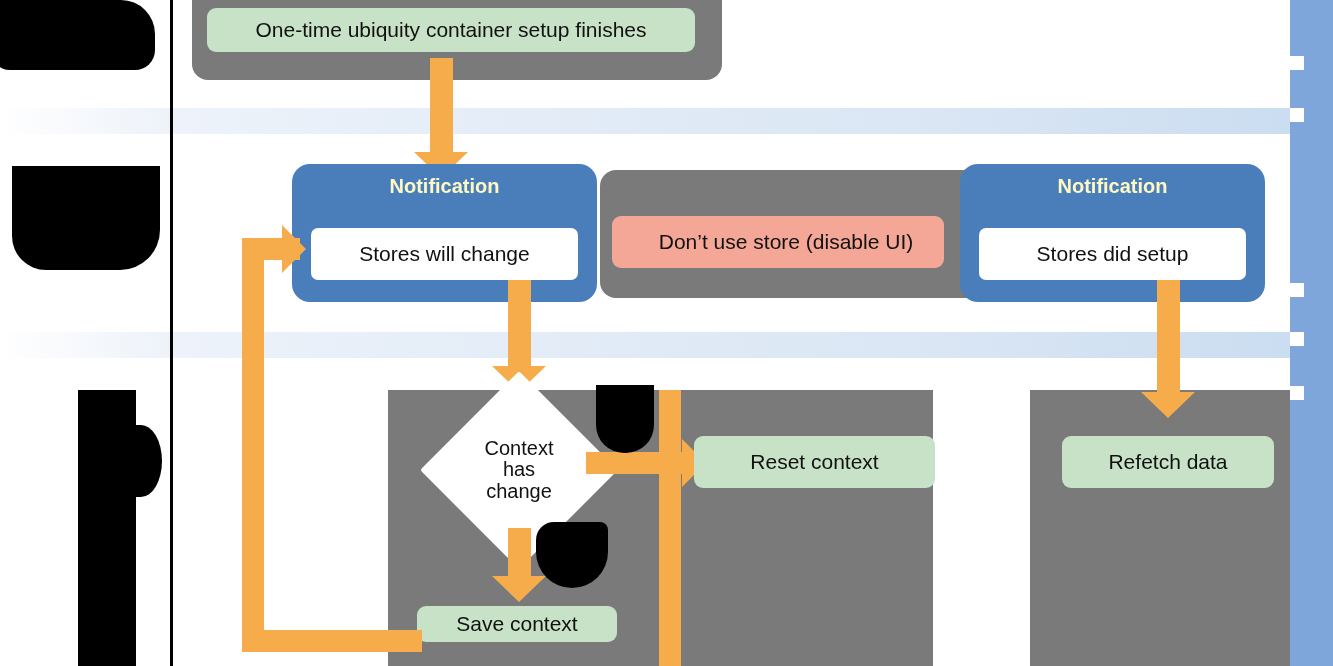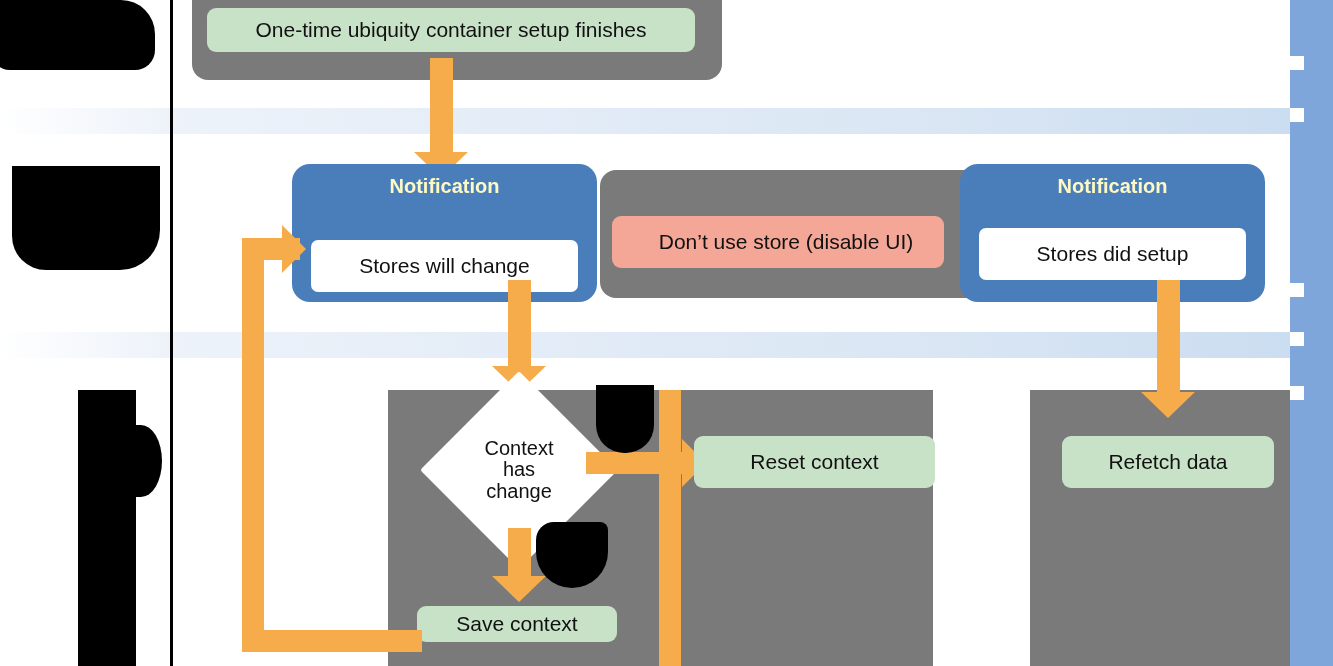--- a/index.html
+++ b/index.html
@@ -70,21 +70,21 @@
   <div class="node green" style="left:207px;top:8px;width:488px;height:44px;">One-time ubiquity container setup finishes</div>
 
   <div class="ar" style="left:430px;top:58px;width:23px;height:104px;"></div>
   <div class="head-d" style="left:414px;top:152px;"></div>
 
   <div class="gbox r" style="left:600px;top:170px;width:470px;height:128px;"></div>
 
   <div class="notif" style="left:292px;top:164px;width:305px;height:138px;">
     <div class="title">Notification</div>
   </div>
-  <div class="node white" style="left:311px;top:228px;width:267px;height:52px;margin-top:12px;">Stores will change</div>
+  <div class="node white" style="left:311px;top:228px;width:267px;height:52px;">Stores will change</div>
 
   <div class="node salmon" style="left:612px;top:216px;width:332px;height:52px;padding-left:28px;">Don’t use store (disable UI)</div>
 
   <div class="notif" style="left:960px;top:164px;width:305px;height:138px;">
     <div class="title">Notification</div>
   </div>
   <div class="node white" style="left:979px;top:228px;width:267px;height:52px;">Stores did setup</div>
 
   <div class="gbox" style="left:388px;top:390px;width:545px;height:276px;"></div>
   <div class="gbox" style="left:1030px;top:390px;width:278px;height:276px;"></div>

